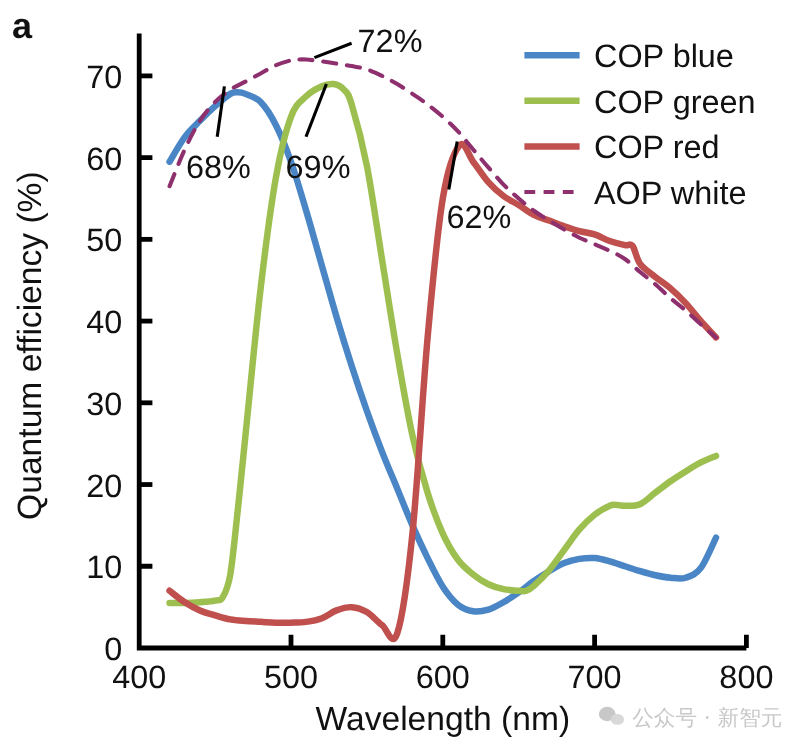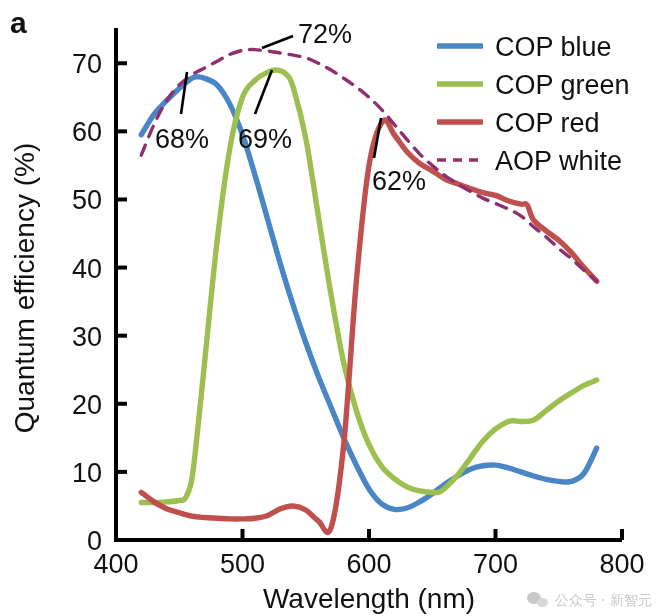--- a/index.html
+++ b/index.html
@@ -17,21 +17,21 @@
   }
   svg{display:block;}
   text{font-family:"Liberation Sans",sans-serif;fill:#111;}
   .tick-label{font-size:27px;}
   .axis-title{font-size:28px;}
   .annot{font-size:27px;}
   .legend-label{font-size:27px;}
   .watermark{
     position:absolute;right:8px;bottom:6px;
     display:flex;align-items:center;gap:6px;
-    color:#c8c8c8;font-size:14px;
+    color:#c8c8c8;font-size:18px;
     font-family:"DejaVu Sans",sans-serif;
     user-select:none;
   }
   .wm-icon{display:inline-block;width:22px;height:18px;position:relative;}
   .wm-icon .b1,.wm-icon .b2{
     position:absolute;border-radius:50%;background:#c8c8c8;
   }
   .wm-icon .b1{width:14px;height:12px;left:0;top:0;}
   .wm-icon .b2{width:11px;height:9px;left:10px;top:6px;background:#d8d8d8;}
 </style>

